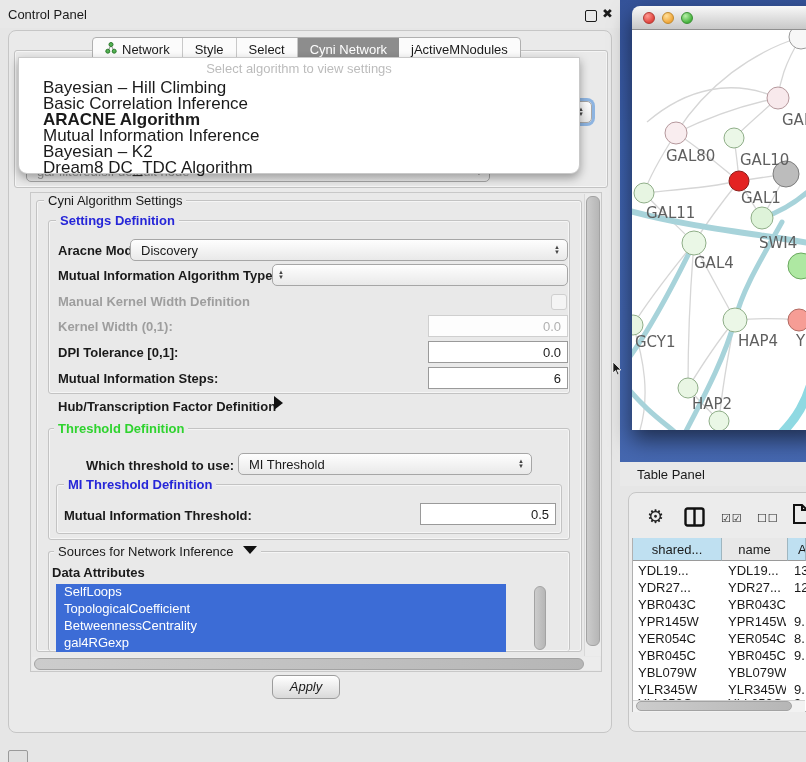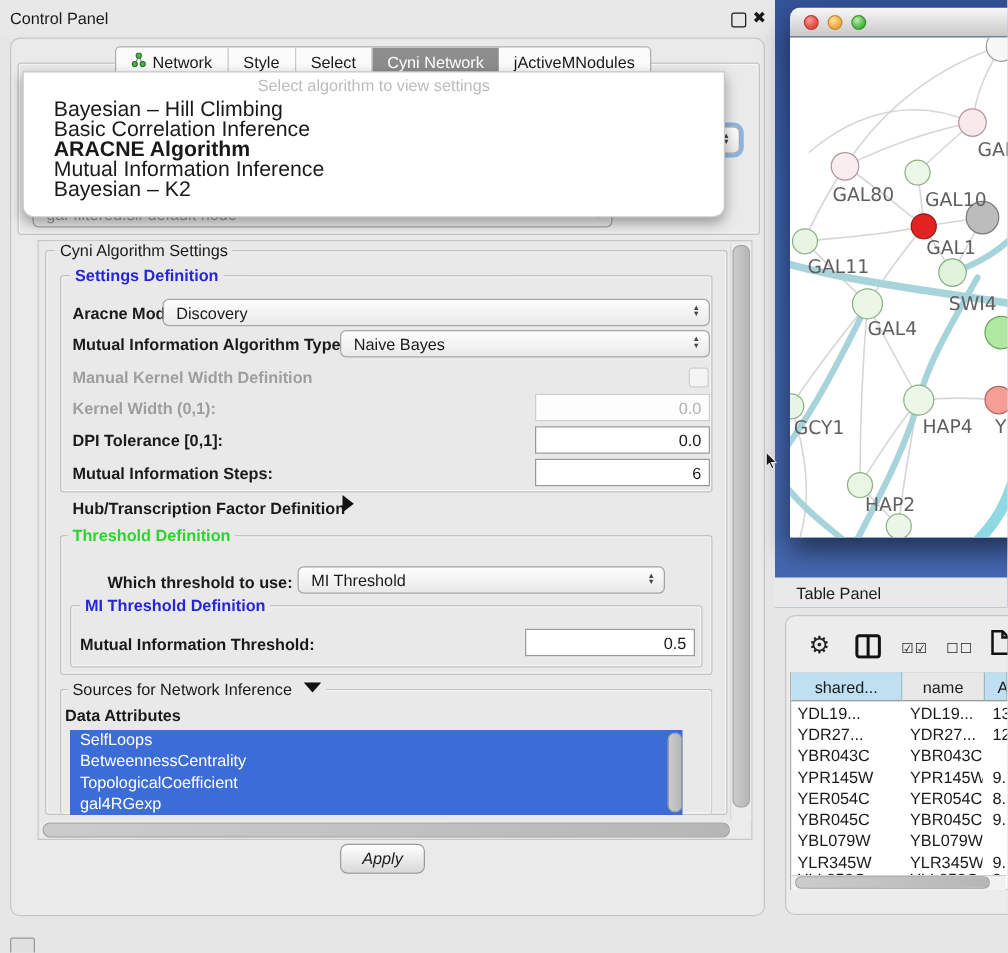--- a/index.html
+++ b/index.html
@@ -24,21 +24,21 @@
   .tabbar{position:absolute;display:flex;height:23px;background:#fbfbfb;border:1px solid #b0b0b0;
           border-radius:4px;overflow:hidden;align-items:stretch;}
   .tab{display:flex;align-items:center;padding:0 12px;border-right:1px solid #c9c9c9;white-space:nowrap;cursor:default;}
   .tab:last-child{border-right:none;}
   .tab.sel{background:#8d8d8d;color:#fff;border-right:none;}
   .popup{position:absolute;left:18px;top:57px;width:560px;height:115px;background:#fff;
          border:1px solid #c9c9c9;border-radius:0 0 9px 9px;box-shadow:0 4px 10px rgba(0,0,0,0.35);z-index:30;}
   .popup .prompt{position:absolute;left:0;right:0;top:3px;text-align:center;color:#bcbcbc;font-size:13px;}
   .popup .pitem{position:absolute;left:6px;right:6px;height:16px;padding-left:18px;font-size:17px;white-space:nowrap;}
   .popup .pitem.bold{font-weight:bold;}
-  .sel-list{position:absolute;left:56px;top:584px;width:490px;height:68px;background:#3c6cd6;overflow:hidden;}
+  .sel-list{position:absolute;left:56px;top:584px;width:450px;height:68px;background:#3c6cd6;overflow:hidden;}
   .sel-item{height:17px;color:#fff;padding-left:8px;white-space:nowrap;}
   .btn{position:absolute;border:1px solid #9c9c9c;border-radius:6px;background:linear-gradient(#ffffff,#d9d9d9);
        text-align:center;font-size:13px;}
   .vscroll-thumb,.hscroll-thumb{background:linear-gradient(90deg,#cccccc,#b6b6b6);border:1px solid #a3a3a3;border-radius:6px;}
   .titlestrip{background:#e9e9e9;}
   .hdrcell{position:absolute;top:538px;height:23px;box-sizing:border-box;border-right:1px solid #9fb6c0;
            border-bottom:1px solid #9a9a9a;text-align:center;padding-top:4px;overflow:hidden;}
   .trow{position:absolute;white-space:nowrap;overflow:hidden;}
   .tl{position:absolute;width:12px;height:12px;border-radius:50%;top:13px;}
   svg text{font-family:"DejaVu Sans","Liberation Sans",sans-serif;}
@@ -93,39 +93,39 @@
     <span class="carr">▲<br>▼</span>
   </div>
 
   <div class="popup">
     <div class="prompt">Select algorithm to view settings</div>
     <div class="pitem" style="top:20px;">Bayesian – Hill Climbing</div>
     <div class="pitem" style="top:36px;">Basic Correlation Inference</div>
     <div class="pitem bold" style="top:52px;">ARACNE Algorithm</div>
     <div class="pitem" style="top:68px;">Mutual Information Inference</div>
     <div class="pitem" style="top:84px;">Bayesian – K2</div>
+    <div class="pitem" style="top:100px;">Dream8 DC_TDC Algorithm</div>
   </div>
 
   <div class="abs" style="left:30px;top:192px;width:572px;height:480px;border:1px solid #c8c8c8;background:#e9e9e9;box-sizing:border-box;"></div>
 
   <div class="group" style="left:36px;top:200px;width:544px;height:450px;"></div>
   <div class="gtitle" style="left:44px;top:193px;font-weight:normal;">Cyni Algorithm Settings</div>
 
   <div class="group" style="left:48px;top:220px;width:520px;height:172px;"></div>
   <div class="gtitle blue-t" style="left:56px;top:213px;">Settings Definition</div>
 
   <span class="abs lbl" style="left:58px;top:243px;">Aracne Mode:</span>
   <div class="combo" style="left:130px;top:239px;width:438px;">
     <span class="ctext">Discovery</span>
     <span class="carr">▲<br>▼</span>
   </div>
 
   <span class="abs lbl" style="left:58px;top:268px;">Mutual Information Algorithm Type:</span>
   <div class="combo" style="left:272px;top:264px;width:296px;">
-    <span class="ctext">Naive Bayes</span>
     <span class="carr">▲<br>▼</span>
   </div>
 
   <span class="abs dis" style="left:58px;top:294px;">Manual Kernel Width Definition</span>
   <span class="abs" style="left:551px;top:294px;width:14px;height:14px;border:1px solid #cfcfcf;border-radius:3px;background:#f4f4f4;"></span>
 
   <span class="abs dis" style="left:58px;top:319px;">Kernel Width (0,1):</span>
   <div class="field disabled" style="left:428px;top:315px;width:140px;">0.0</div>
 
   <span class="abs lbl" style="left:58px;top:345px;">DPI Tolerance [0,1]:</span>
@@ -153,22 +153,22 @@
 
   <div class="group" style="left:48px;top:551px;width:520px;height:99px;border-bottom:none;"></div>
   <div class="gtitle" style="left:54px;top:544px;font-weight:normal;">
     <span>Sources for Network Inference</span>
     <span style="display:inline-block;margin-left:6px;width:0;height:0;border-top:8px solid #111;border-left:7px solid transparent;border-right:7px solid transparent;vertical-align:2px;"></span>
   </div>
   <span class="abs lbl" style="left:52px;top:565px;">Data Attributes</span>
 
   <div class="sel-list">
     <div class="sel-item">SelfLoops</div>
+    <div class="sel-item">TopologicalCoefficient</div>
     <div class="sel-item">BetweennessCentrality</div>
-    <div class="sel-item">TopologicalCoefficient</div>
     <div class="sel-item">gal4RGexp</div>
   </div>
   <div class="abs vscroll-thumb" style="left:534px;top:586px;width:10px;height:62px;"></div>
 
   <div class="abs" style="left:584px;top:194px;width:16px;height:462px;background:#ececec;border-left:1px solid #d8d8d8;"></div>
   <div class="abs vscroll-thumb" style="left:586px;top:196px;width:12px;height:448px;"></div>
   <div class="abs" style="left:32px;top:657px;width:568px;height:13px;background:#ececec;"></div>
   <div class="abs hscroll-thumb" style="left:34px;top:658px;width:548px;height:10px;"></div>
 
   <div class="btn" style="left:272px;top:675px;width:66px;height:19px;padding-top:3px;font-style:italic;">Apply</div>

